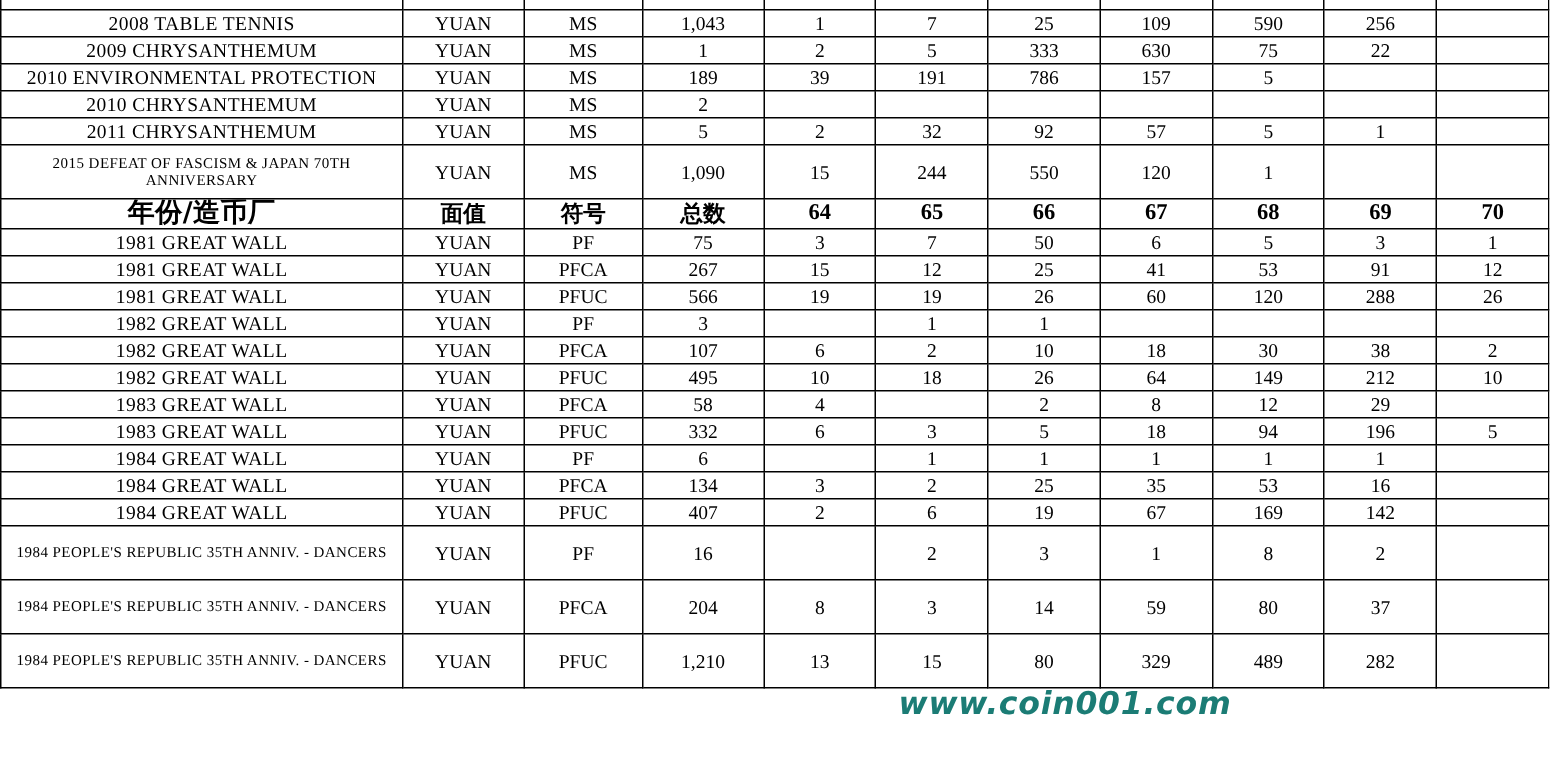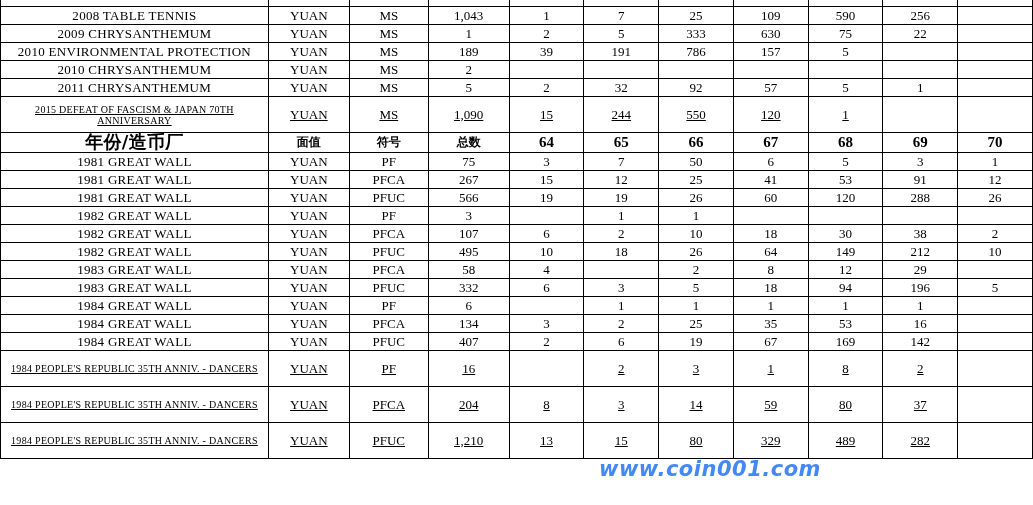--- a/index.html
+++ b/index.html
@@ -60,52 +60,51 @@
     line-height: 1.1;
     white-space: normal;
     text-align: center;
     padding: 1px 4px;
   }
   td.ctr {
     text-align: center;
   }
   tr.tall td {
     height: 33px;
-    text-decoration: underline;
   }
   tr.header td {
     font-weight: bold;
     text-align: center;
     font-size: 15px;
   }
   tr.header td.name {
     font-family: "DejaVu Sans", sans-serif;
     font-size: 18px;
     font-weight: bold;
   }
   tr.header td.cnhdr {
     font-family: "DejaVu Sans", sans-serif;
-    font-size: 12px;
+    font-size: 15px;
     font-weight: bold;
     margin-top: 16px;
   }
   
   tr.cutrow td {
     height: 6px;
     border-top: none;
   }
   #watermark {
     position: absolute;
     right: 10px;
     bottom: 24px;
     font-family: "DejaVu Sans", sans-serif;
     font-size: 21px;
     font-weight: bold;
     font-style: italic;
-    color: #3b82f6;
+    color: #0f766e;
     letter-spacing: 0.5px;
     pointer-events: none;
     opacity: 0.95;
   }
 </style>
 </head>
 <body>
 
 <div id="sheet">
   <table class="grid">

